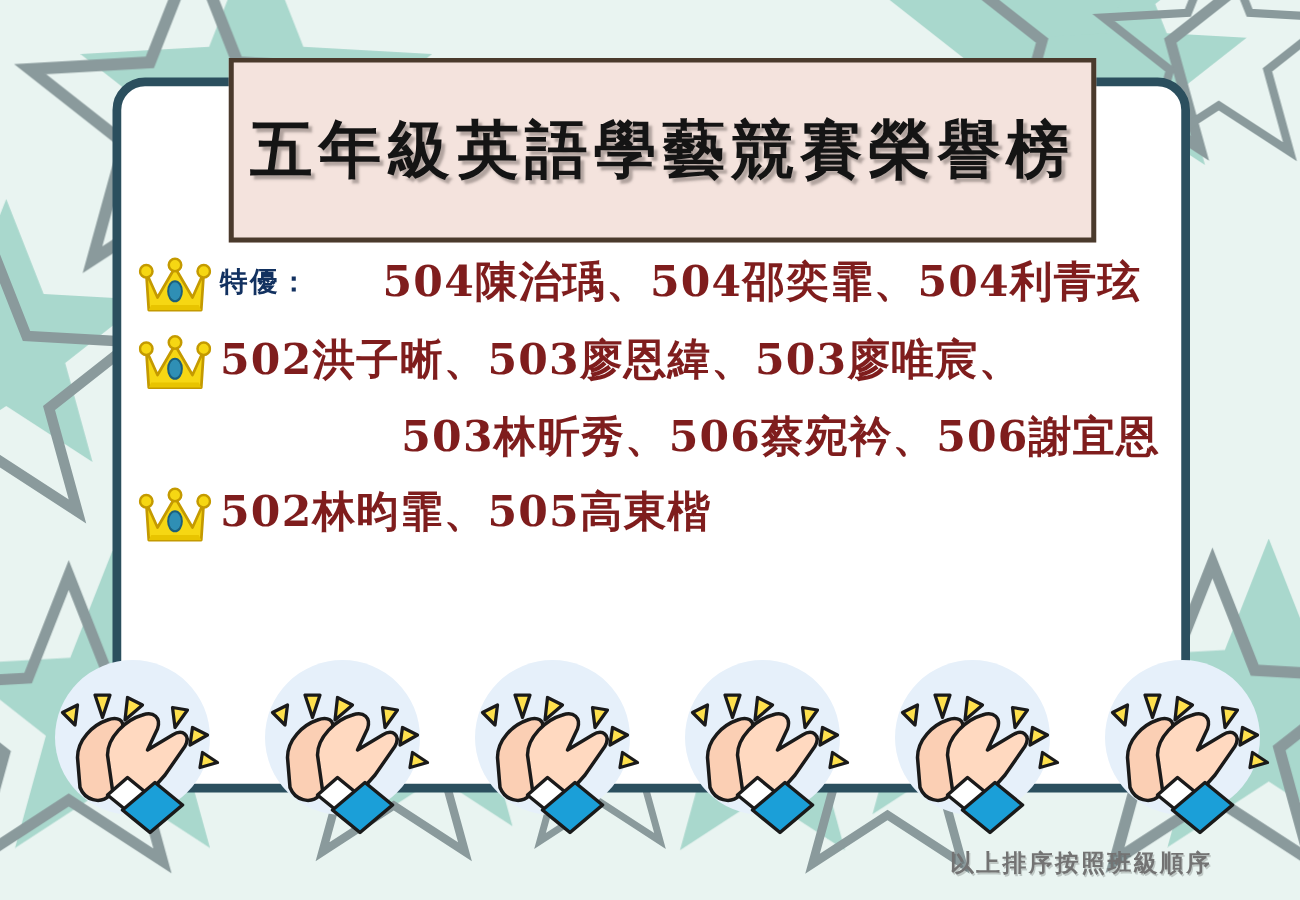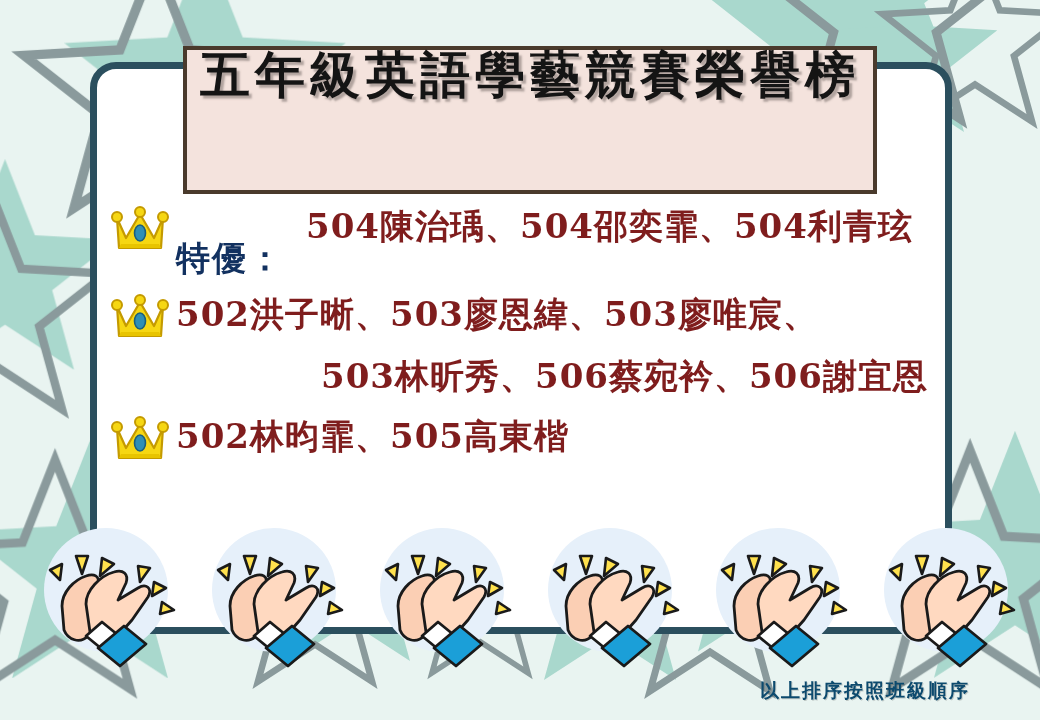--- a/index.html
+++ b/index.html
@@ -22,21 +22,21 @@
     border-radius:26px;
     box-sizing:border-box;
   }
 
   
   .title-banner{
     position:absolute;left:183px;top:46px;width:694px;height:148px;
     background:#f4e3dd;
     border:4px solid #4a3a2c;
     box-sizing:border-box;
-    display:flex;justify-content:center;
+    display:flex;align-items:center;justify-content:center;
   }
   .title-text{
     font-family:"DejaVu Serif","Liberation Serif",serif;
     font-size:50px;
     letter-spacing:5px;
     color:#141414;
     font-weight:600;
     text-shadow:3px 3px 2px rgba(120,110,105,.55);
     white-space:nowrap;
     line-height:1;
@@ -44,41 +44,41 @@
 
   
   .rows{position:absolute;left:104px;top:200px;width:830px;}
   .row{display:flex;align-items:flex-start;min-height:58px;margin-bottom:4px;}
   .row.cont{min-height:56px;}
   .crown-slot{width:72px;flex:0 0 72px;display:flex;align-items:center;justify-content:center;padding-top:4px;}
   .crown-slot.empty{visibility:hidden;}
   .lbl{
     flex:0 0 auto;width:130px;
     font-family:"DejaVu Serif","Liberation Serif",serif;
-    font-size:34px;font-weight:700;color:#123160;
-    letter-spacing:2px;line-height:52px;white-space:nowrap;margin-top:32px;
+    font-size:22px;font-weight:700;color:#123160;
+    letter-spacing:2px;line-height:52px;white-space:nowrap;
   }
   .names{
     flex:1 1 auto;
     font-family:"DejaVu Serif","Liberation Serif",serif;
     font-size:34px;font-weight:700;color:#7f1d1d;
     letter-spacing:1px;line-height:52px;white-space:nowrap;
   }
   .row.cont .names{padding-left:0;margin-left:15px;}
   .row.cont .lbl{width:130px;}
 
   
   .claps{position:absolute;left:0;top:528px;width:1040px;height:140px;}
   .clap{position:absolute;top:0;width:170px;height:140px;}
 
   
   .footnote{
     position:absolute;left:760px;top:678px;
     font-family:"DejaVu Serif","Liberation Serif",serif;
-    font-size:19px;font-weight:700;color:#0c4a6e;
+    font-size:19px;font-weight:700;color:#737373;
     letter-spacing:2px;white-space:nowrap;
     text-shadow:1px 1px 0 rgba(0,0,0,.18);
   }
 </style>
 </head>
 <body>
 
 <div id="stage">
 
   <svg class="bgstars" viewBox="0 0 1040 720" xmlns="http://www.w3.org/2000/svg">

